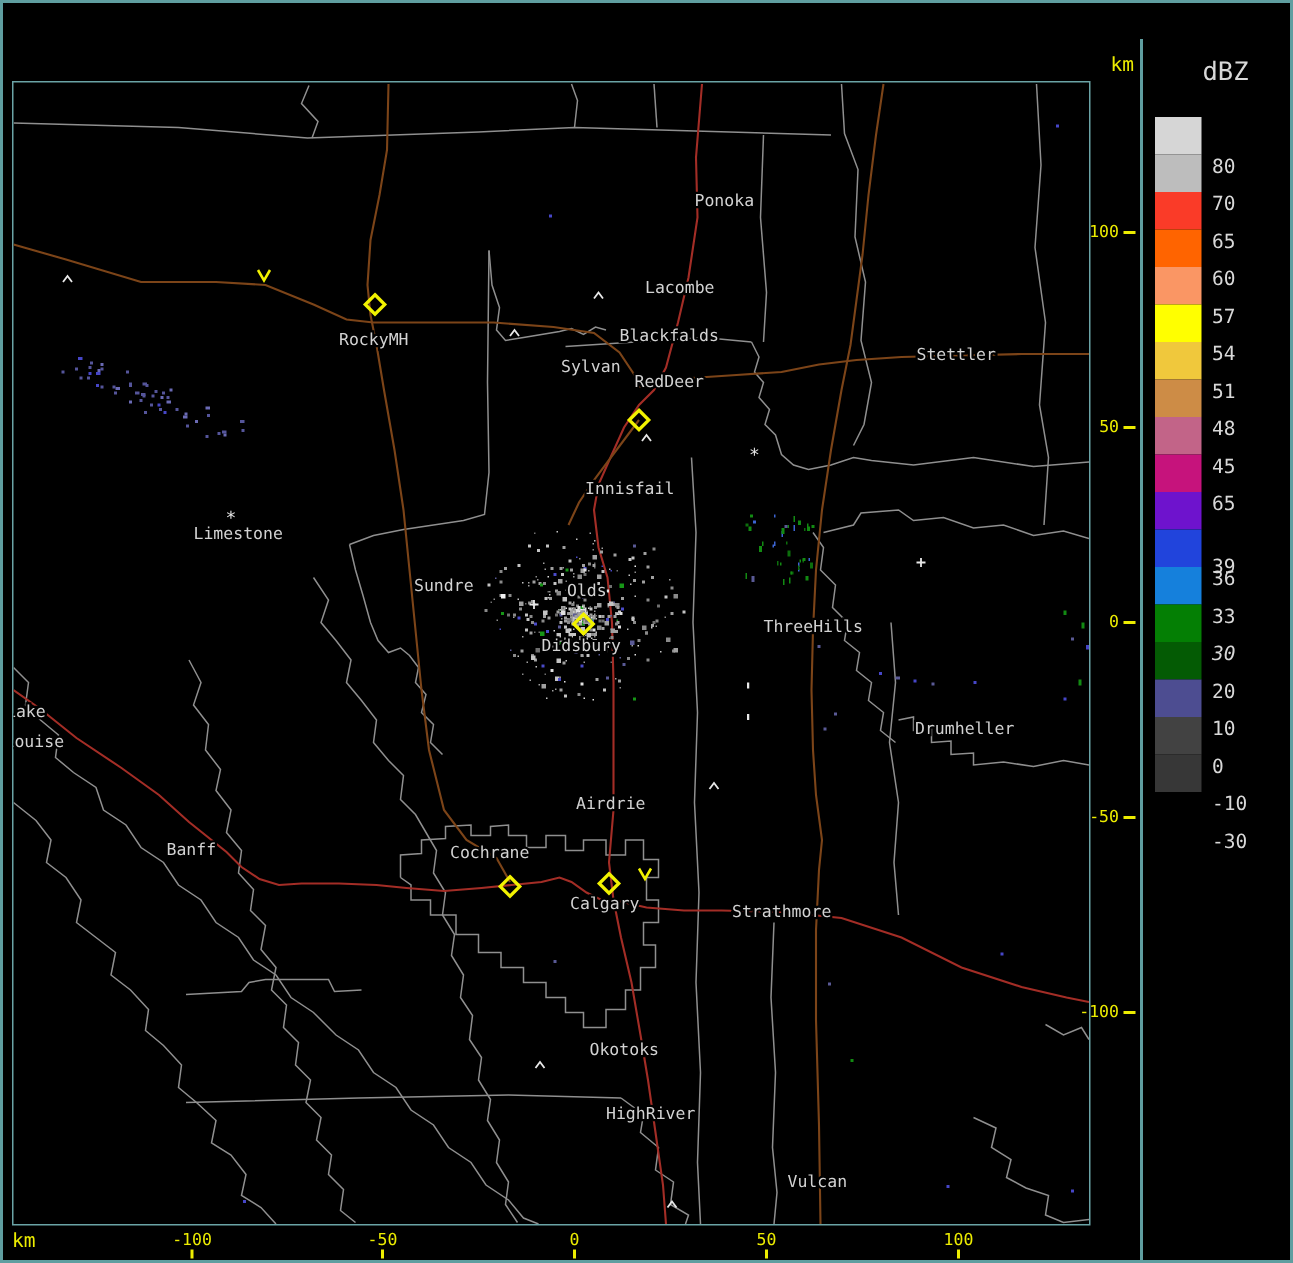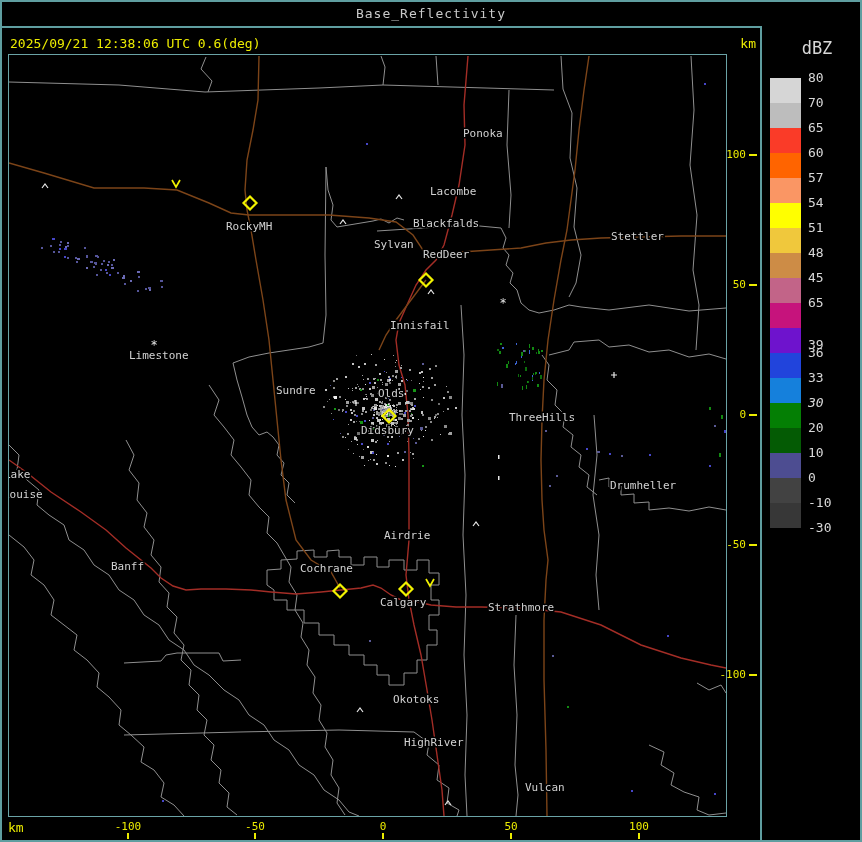--- a/index.html
+++ b/index.html
@@ -15,31 +15,27 @@
   #map-svg{display:block;width:717px;height:761px;}
   .yaxis-label{position:absolute;width:48px;text-align:right;color:#ecec00;font-size:11px;line-height:14px;}
   .yaxis-tick{position:absolute;width:8px;height:2px;background:#ecec00;}
   .xaxis-label{position:absolute;width:44px;text-align:center;color:#ecec00;font-size:11px;line-height:13px;}
   .xaxis-tick{position:absolute;width:2px;height:6px;background:#ecec00;}
   #km-bottom{position:absolute;left:8px;top:820px;color:#ecec00;font-size:13px;}
   #divider{position:absolute;left:760px;top:26px;width:2px;height:816px;background:#5f9ea0;}
   #legend{position:absolute;left:762px;top:26px;width:100px;height:816px;background:#000;}
   #dbz-label{position:absolute;left:30px;top:12px;width:50px;text-align:center;color:#d8d8d8;font-size:17px;}
   .swatch{position:absolute;left:8px;width:31px;height:25px;}
-  .swatch-label{position:absolute;left:46px;width:46px;height:16px;color:#d8d8d8;font-size:13px;line-height:16px;}
+  .swatch-label{position:absolute;left:46px;width:46px;height:16px;color:#d8d8d8;font-size:13px;line-height:16px;margin-top:34px;}
 </style>
 </head>
 <body>
 
 <div id="window">
-  <div id="titlebar">
-    <span>Base_Reflectivity</span>
-  </div>
 
-  <div id="datetime">2025/09/21 12:38:06 UTC 0.6(deg)</div>
   <div id="km-right">km</div>
 
   <div id="map-area">
     <svg id="map-svg" viewBox="0 0 717 761">
         <polyline points="0,27 110,30 196,37 310,33 374,30 545,35" fill="none" stroke="#8f8f8f" stroke-width="1"></polyline>
         <polyline points="197,2 192,14 203,26 199,37" fill="none" stroke="#8f8f8f" stroke-width="1"></polyline>
         <polyline points="552,1 554,34 563,58 561,103 568,133 565,172 572,200 567,228 560,242" fill="none" stroke="#8f8f8f" stroke-width="1"></polyline>
         <polyline points="374,30 376,12 372,1" fill="none" stroke="#8f8f8f" stroke-width="1"></polyline>
         <polyline points="427,1 429,30" fill="none" stroke="#8f8f8f" stroke-width="1"></polyline>
         <polyline points="317,112 319,135 324,150 322,165 328,172 340,170 352,168 364,166 372,164 380,168 388,163 395,165" fill="none" stroke="#8f8f8f" stroke-width="1"></polyline>

